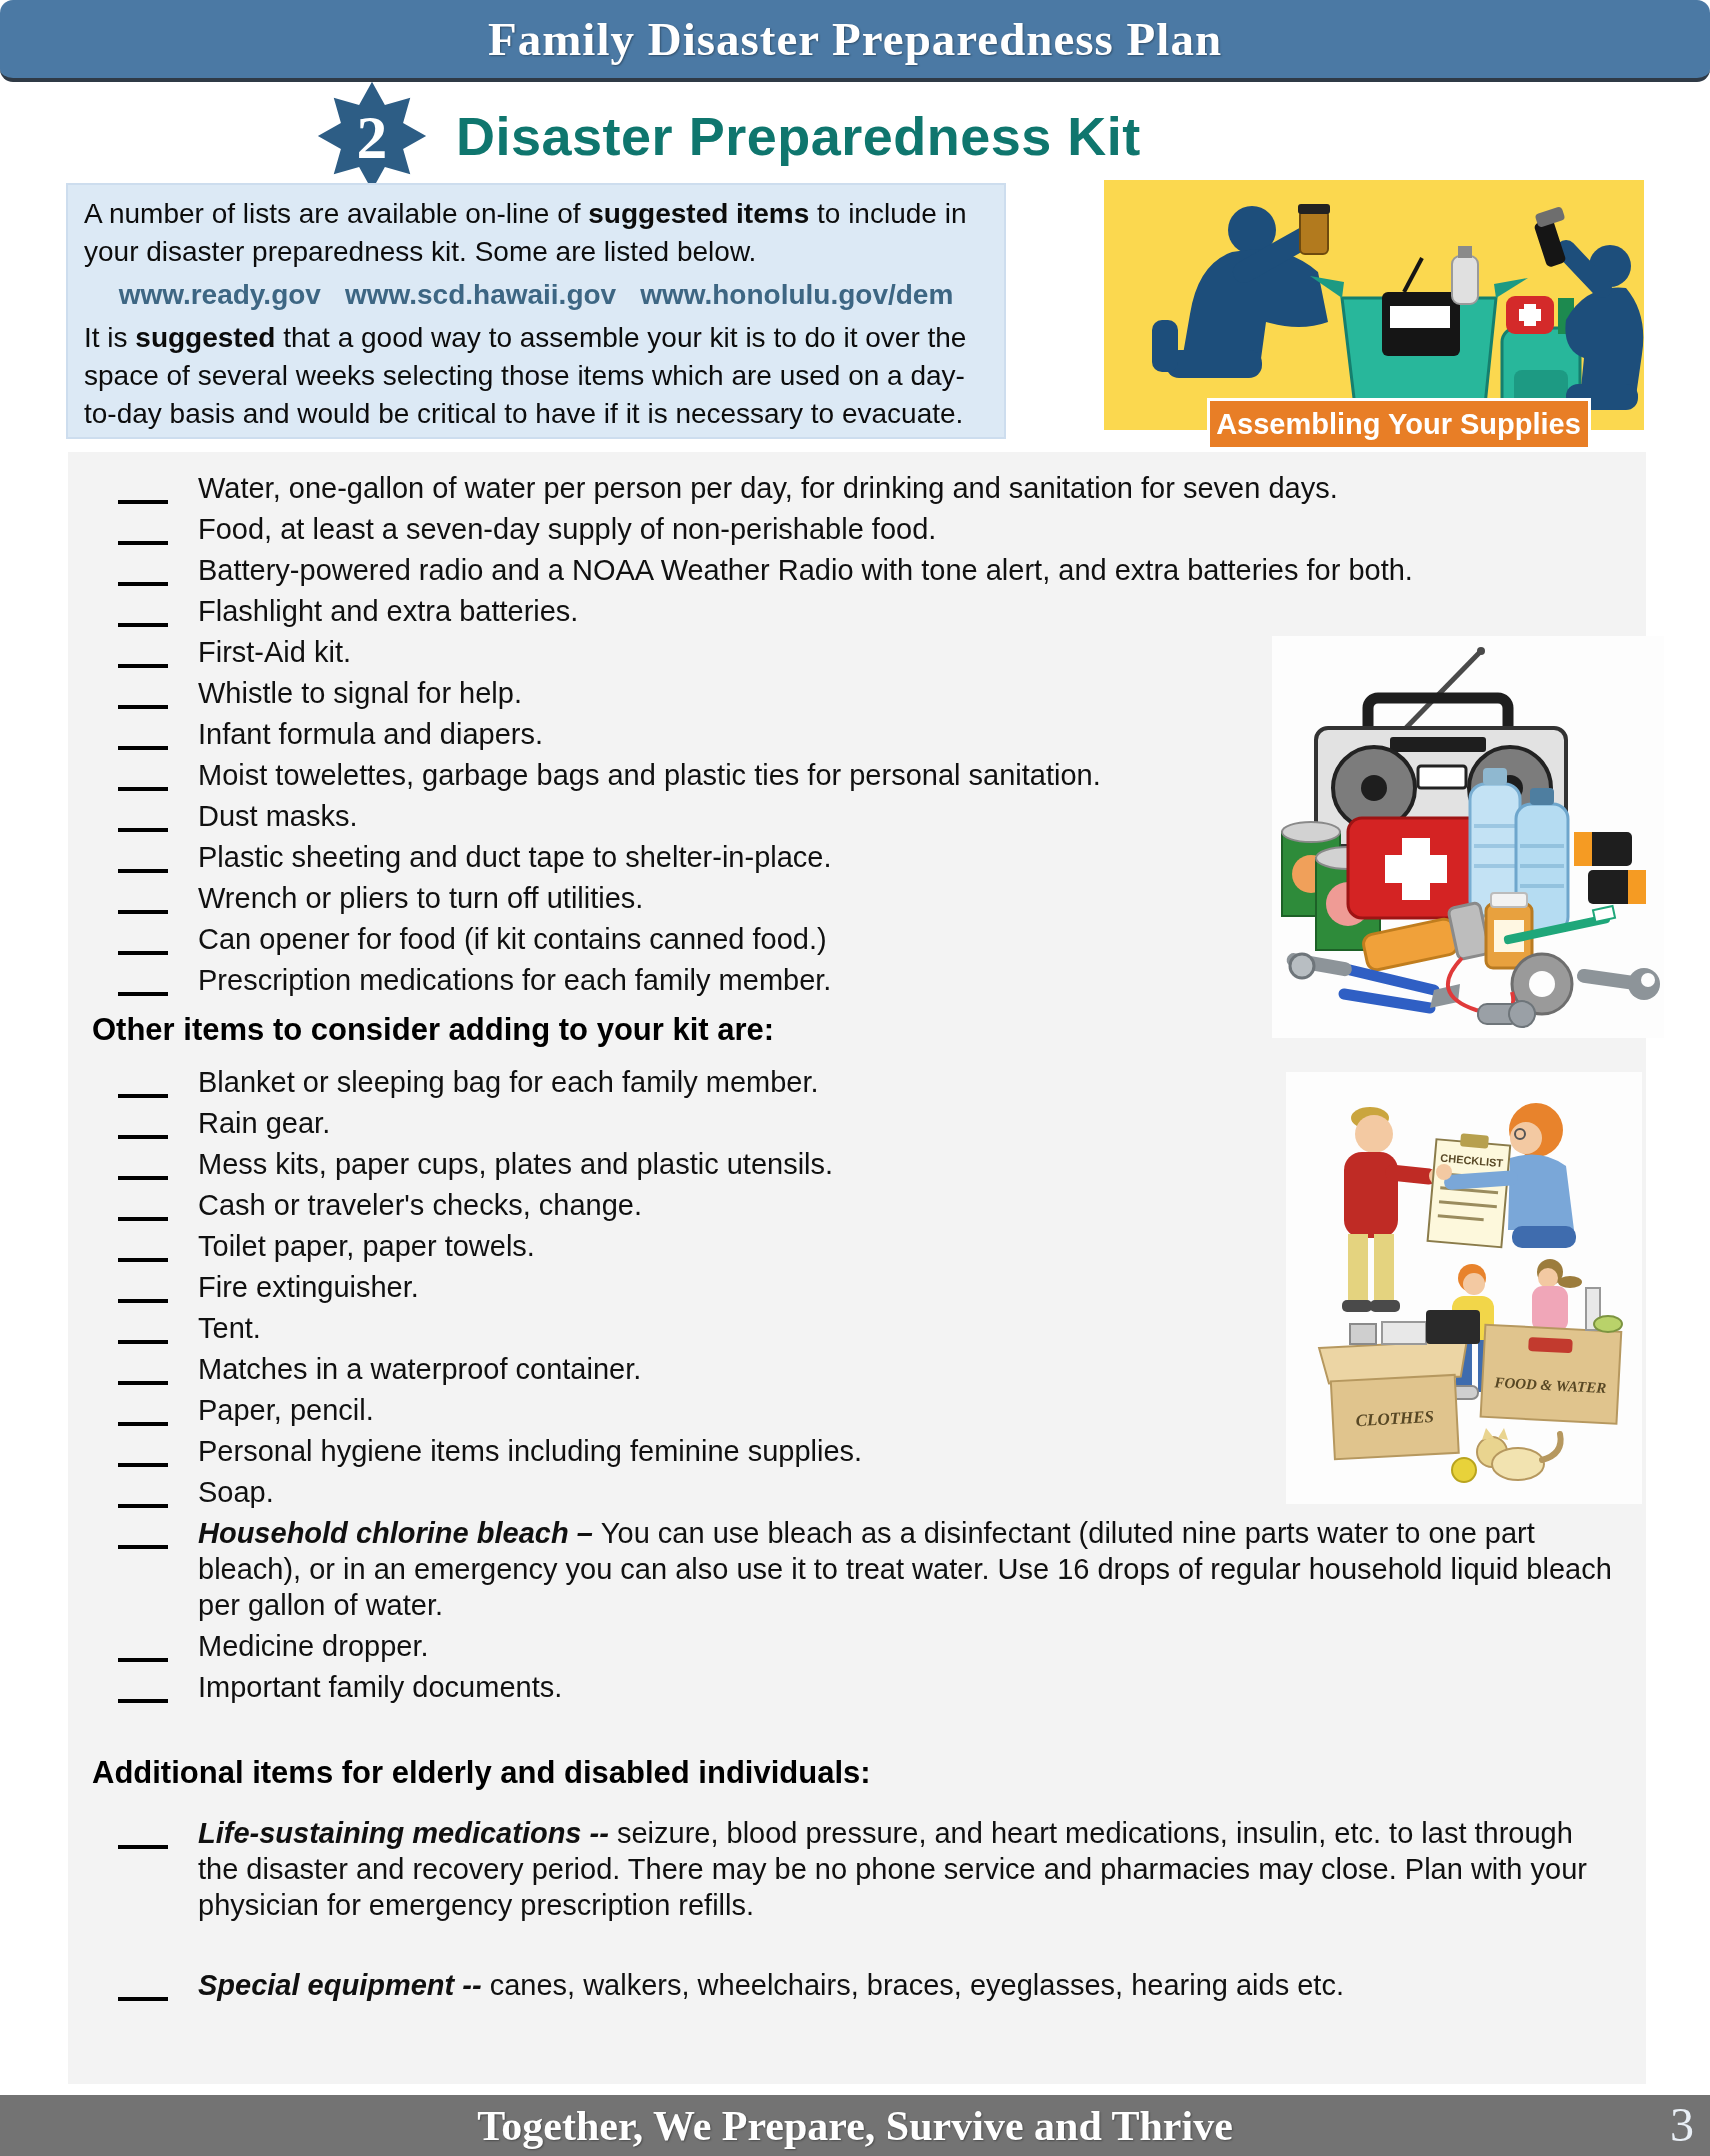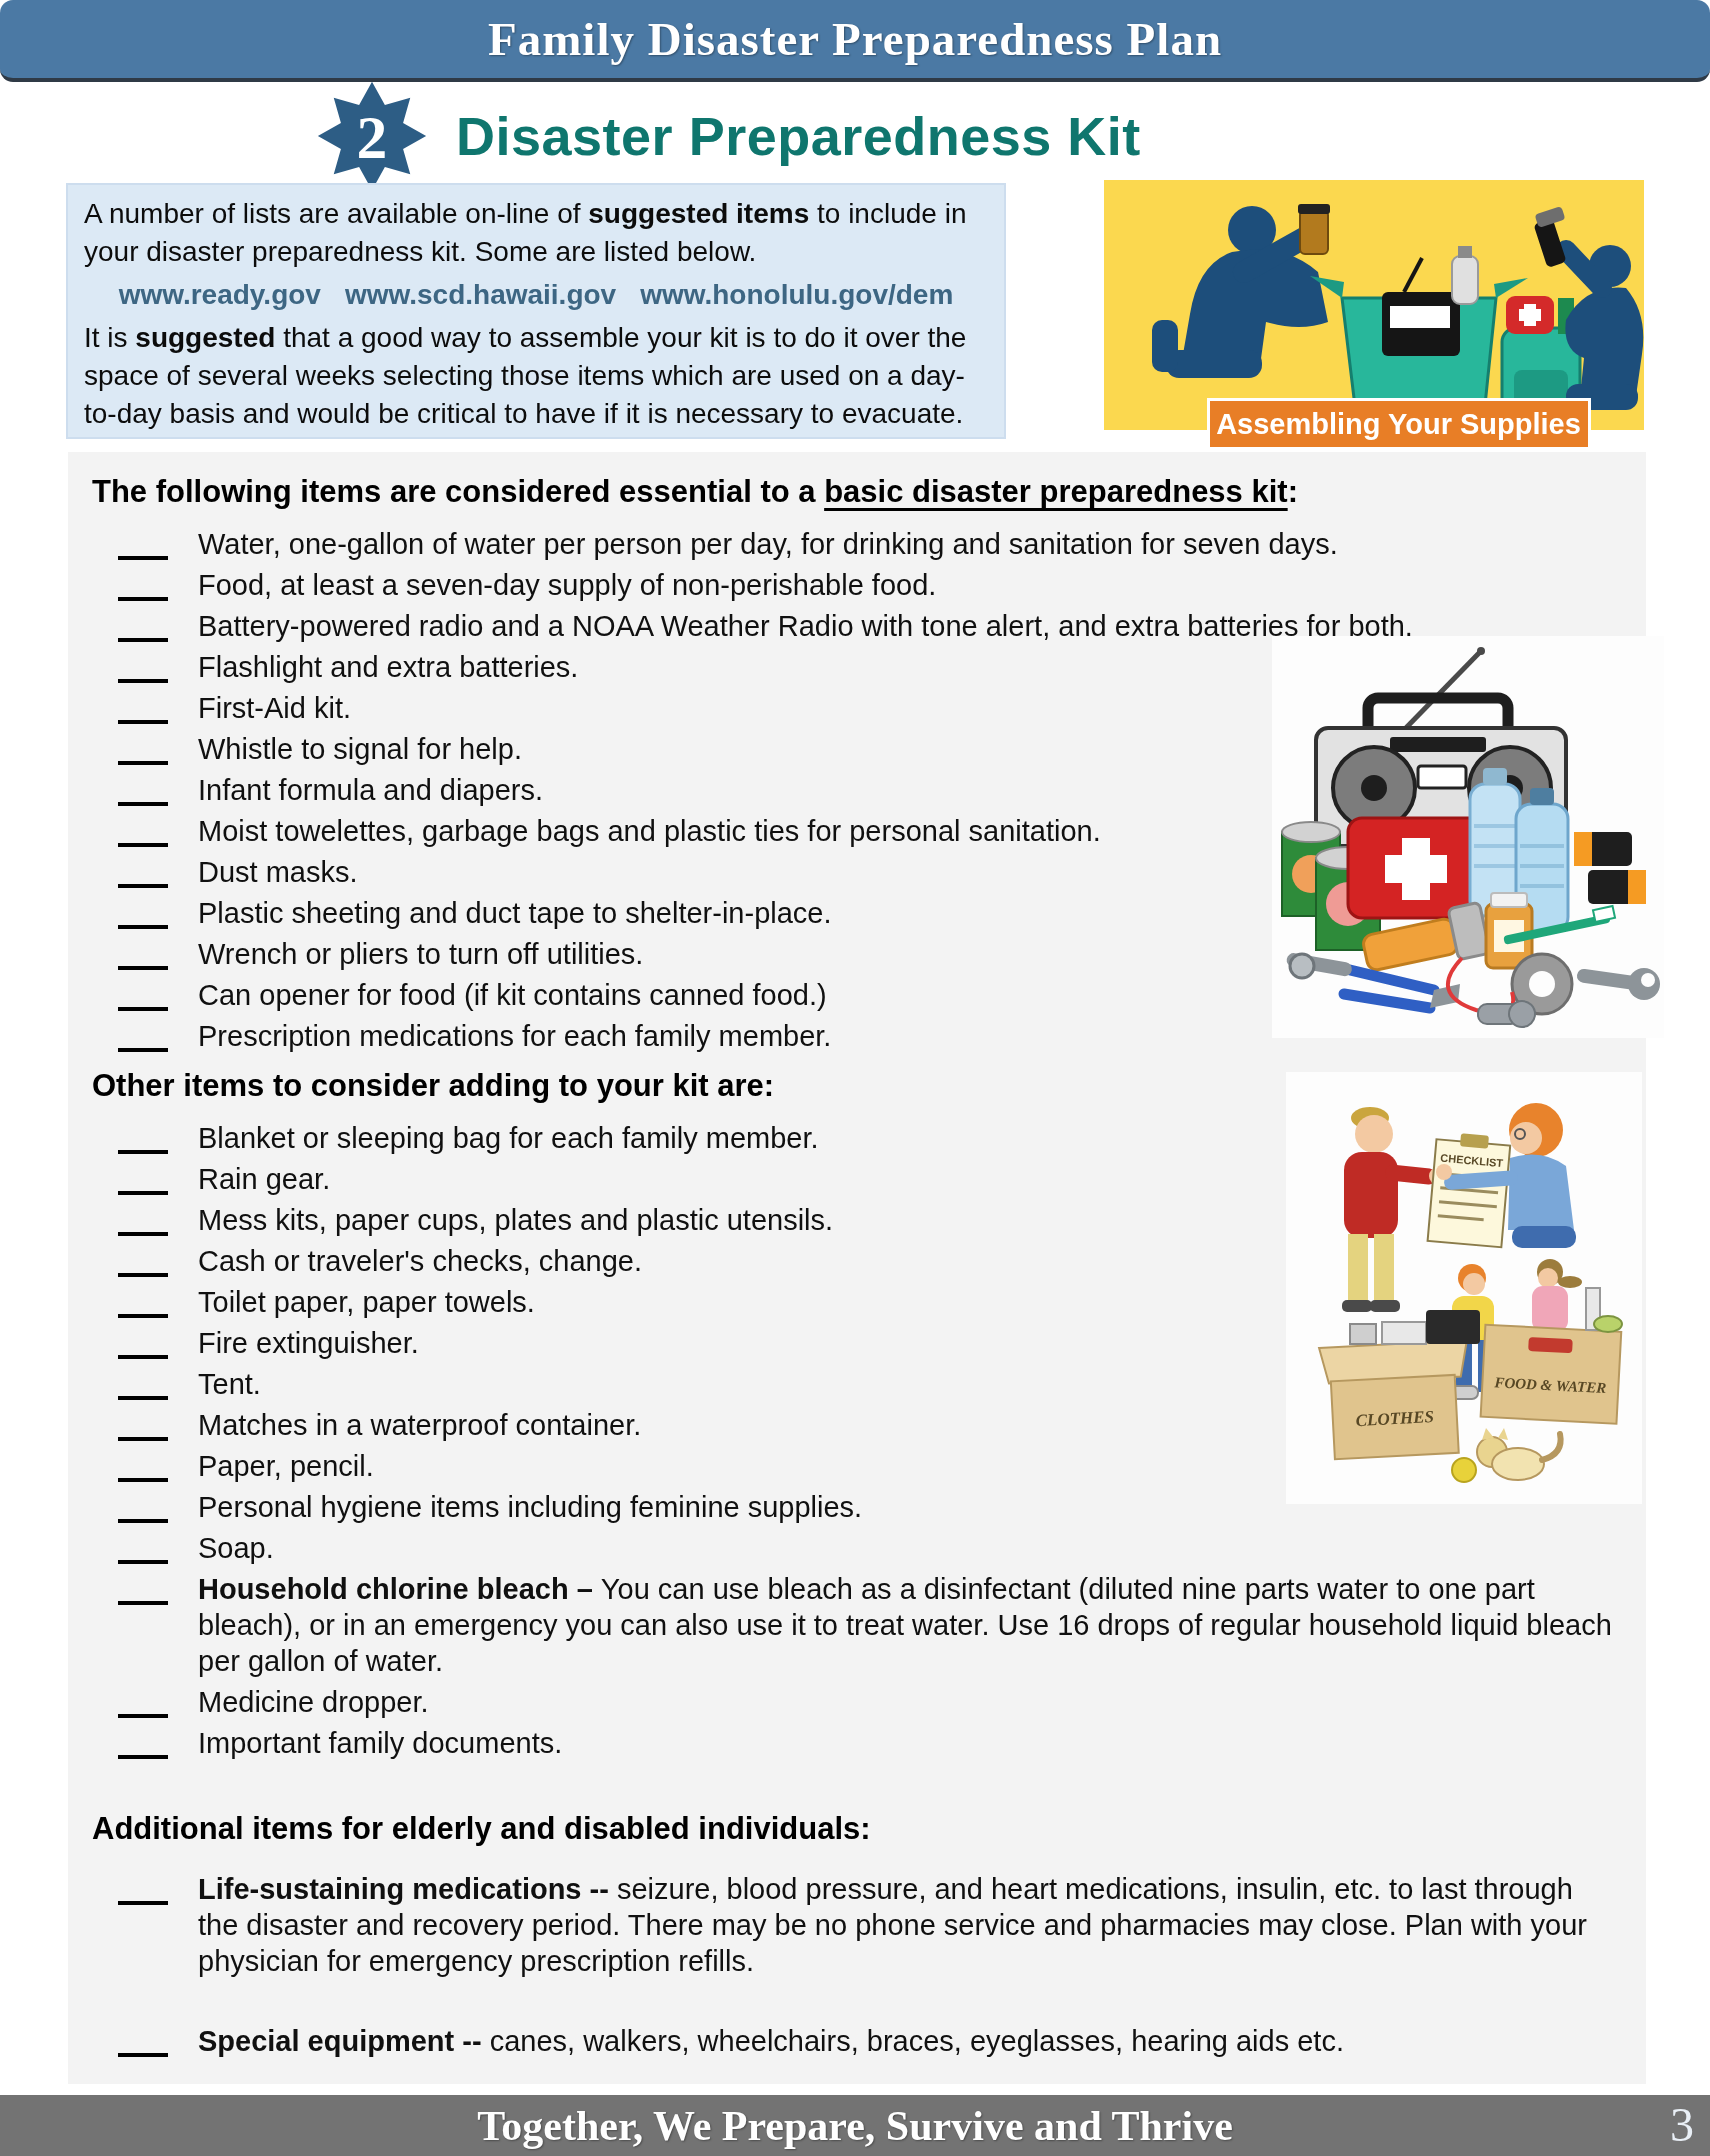--- a/index.html
+++ b/index.html
@@ -55,21 +55,21 @@
   }
   .list-heading { font-size:31px; font-weight:700; color:#000; margin:4px 0 16px 0; }
   .list-heading .u { text-decoration:underline; text-decoration-thickness:3px; text-underline-offset:6px; }
   .h2-other { margin-top:14px; }
   .h2-additional { margin-top:50px; margin-bottom:24px; }
 
   .check-list { margin-left:26px; }
   .check-item { display:flex; font-size:29px; line-height:36px; margin-bottom:5px; color:#101010; }
   .check-item .blank { flex:0 0 50px; height:30px; border-bottom:4px solid #000; margin-right:30px; }
   .check-item .item-text { flex:1; padding-right:8px; }
-  .check-item .lead { font-weight:700; }
+  .check-item .lead { font-weight:700;font-style:italic; }
   .gap-top { margin-top:44px; }
   .list-additional .check-item { margin-bottom:6px; }
 
   
   .kit-art    { position:absolute; left:1272px; top:636px;  width:392px; height:402px; background:#fdfdfd; }
   .family-art { position:absolute; left:1286px; top:1072px; width:356px; height:432px; background:#fdfdfd; }
 
   
   .footer {
     position:absolute; bottom:0; left:0; width:100%; height:61px; background:#737373;
@@ -150,21 +150,20 @@
         <rect x="462" y="204" width="72" height="26" rx="12" stroke="none"></rect>
       </g>
       <rect x="436" y="40" width="20" height="46" rx="5" fill="#151515" transform="rotate(-18 446 63)"></rect>
       <rect x="432" y="30" width="28" height="14" rx="4" fill="#6e6e6e" transform="rotate(-18 446 37)"></rect>
     </svg>
     <div class="supplies-caption">Assembling Your Supplies</div>
   </div>
 
   <div class="panel">
 
-    <div class="list-heading"><span>The following items are considered essential to a </span><span class="u">basic disaster preparedness kit</span><span>:</span></div>
     <div class="check-list">
   <div class="check-item">
     <span class="blank"></span>
     <span class="item-text"><b class="lead"></b><span class="rest">Water, one-gallon of water per person per day, for drinking and sanitation for seven days.</span></span>
   </div>
 
   <div class="check-item">
     <span class="blank"></span>
     <span class="item-text"><b class="lead"></b><span class="rest">Food, at least a seven-day supply of non-perishable food.</span></span>
   </div>

